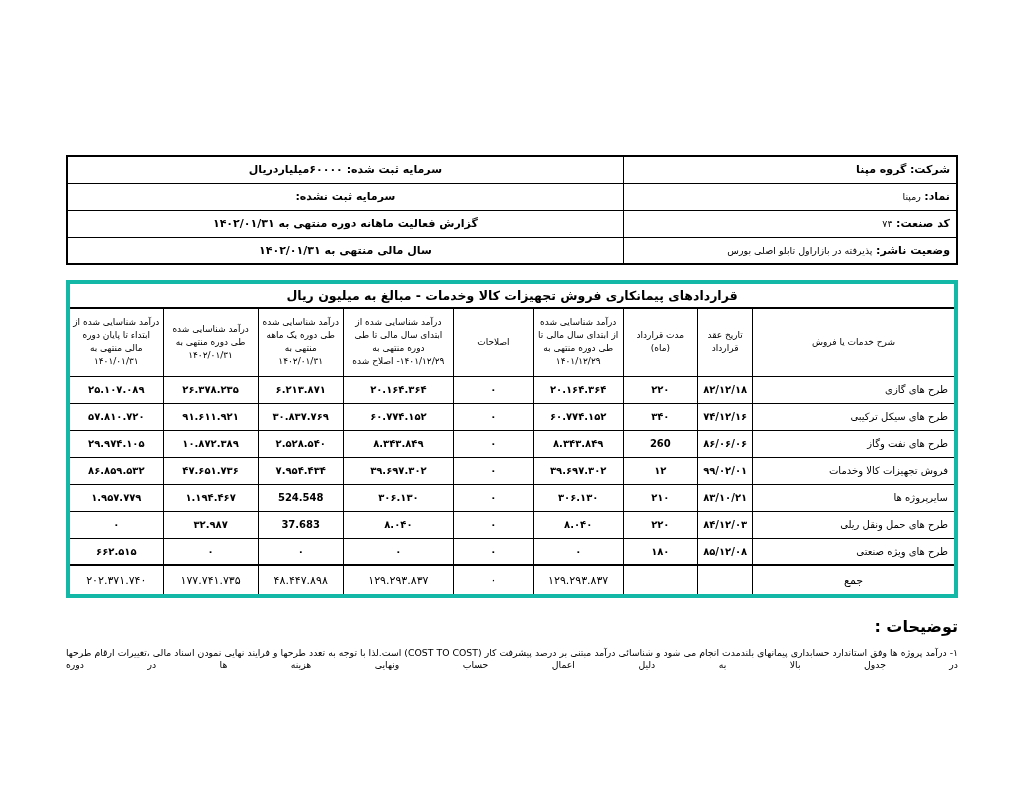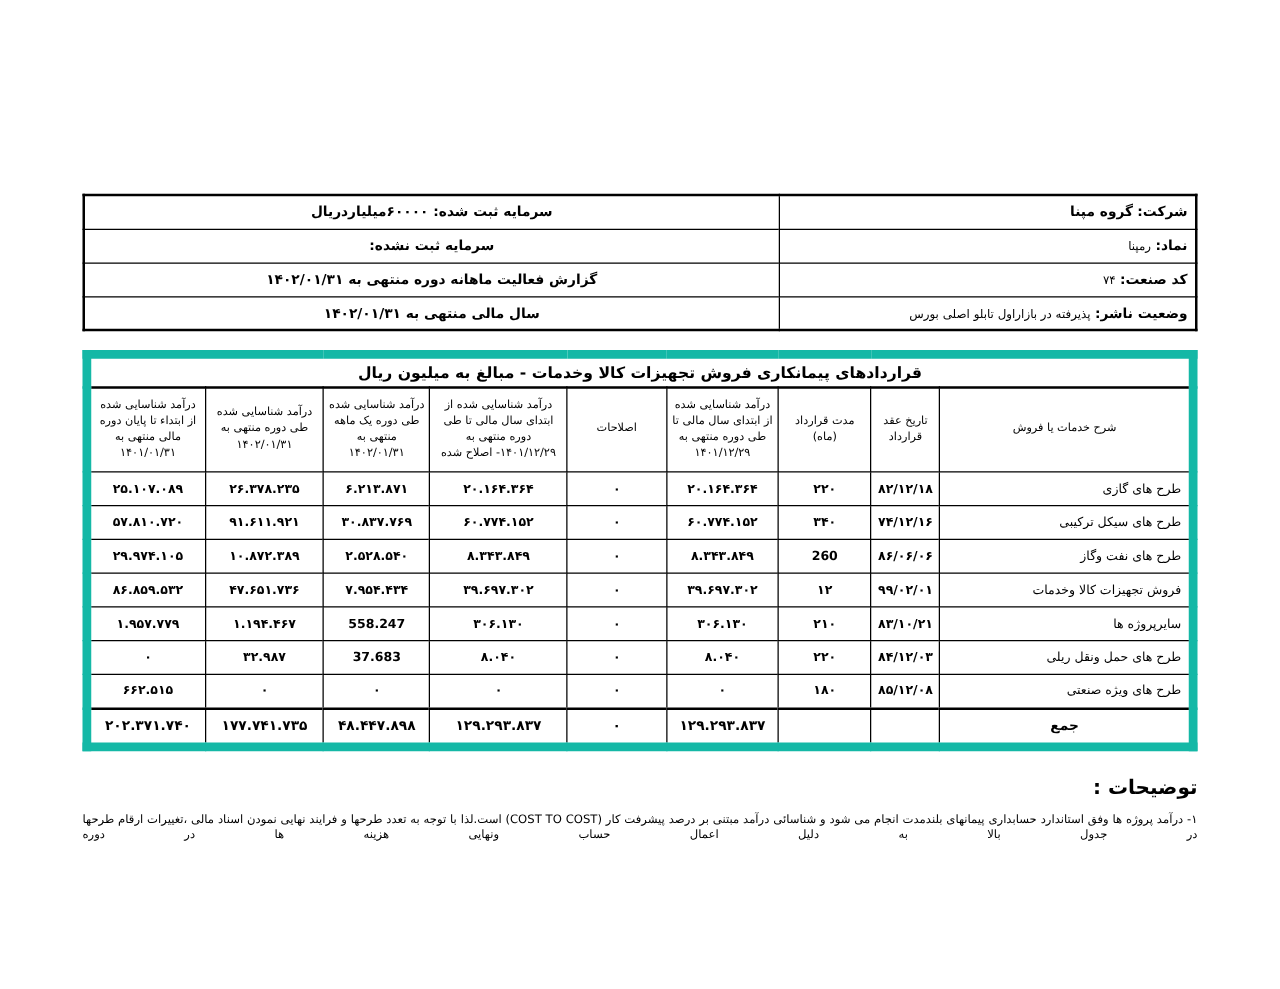--- a/index.html
+++ b/index.html
@@ -33,21 +33,21 @@
   td.info-right { width:37.5%; text-align:right; }
   td.info-left  { width:62.5%; text-align:center; font-weight:bold; font-size:11.5px; }
   .info-label { font-weight:bold; }
   .value-strong { font-weight:bold; }
   .value-light { font-weight:normal; font-size:9.5px; }
 
   
   .contracts-wrap { margin-top:15px; }
   table.contracts {
     width:100%; border-collapse:collapse;
-    border:7px solid #14b8a6;
+    border:4px solid #14b8a6;
     table-layout:fixed;
   }
   table.contracts th, table.contracts td {
     border:1px solid #000;
     vertical-align:middle;
     overflow:hidden;
   }
   .tbl-title {
     font-size:12.5px; font-weight:bold; text-align:center;
     height:26px; border-bottom:2px solid #000 !important;
@@ -70,21 +70,21 @@
   }
   tr.data td.desc {
     text-align:right;
     font-weight:normal;
     font-size:10px;
     padding-right:6px;
   }
   tr.total td {
     height:31px;
     font-size:11px;
-    font-weight:bold;
+    font-weight:normal;
     text-align:center;
     border-top:2px solid #000 !important;
   }
   tr.total td.desc { text-align:center; }
 
   
   .notes { margin-top:19px; }
   .notes-title { font-weight:bold; font-size:16px; text-align:right; }
   .note-line1 {
     margin-top:11px;
@@ -216,21 +216,21 @@
               <td>۸۶.۸۵۹.۵۳۲</td>
             </tr>
 
             <tr class="data">
               <td class="desc">سایرپروژه ها</td>
               <td>۸۳/۱۰/۲۱</td>
               <td>۲۱۰</td>
               <td>۳۰۶.۱۳۰</td>
               <td>۰</td>
               <td>۳۰۶.۱۳۰</td>
-              <td>558.247</td>
+              <td>524.548</td>
               <td>۱.۱۹۴.۴۶۷</td>
               <td>۱.۹۵۷.۷۷۹</td>
             </tr>
 
             <tr class="data">
               <td class="desc">طرح های حمل ونقل ریلی</td>
               <td>۸۴/۱۲/۰۳</td>
               <td>۲۲۰</td>
               <td>۸.۰۴۰</td>
               <td>۰</td>

